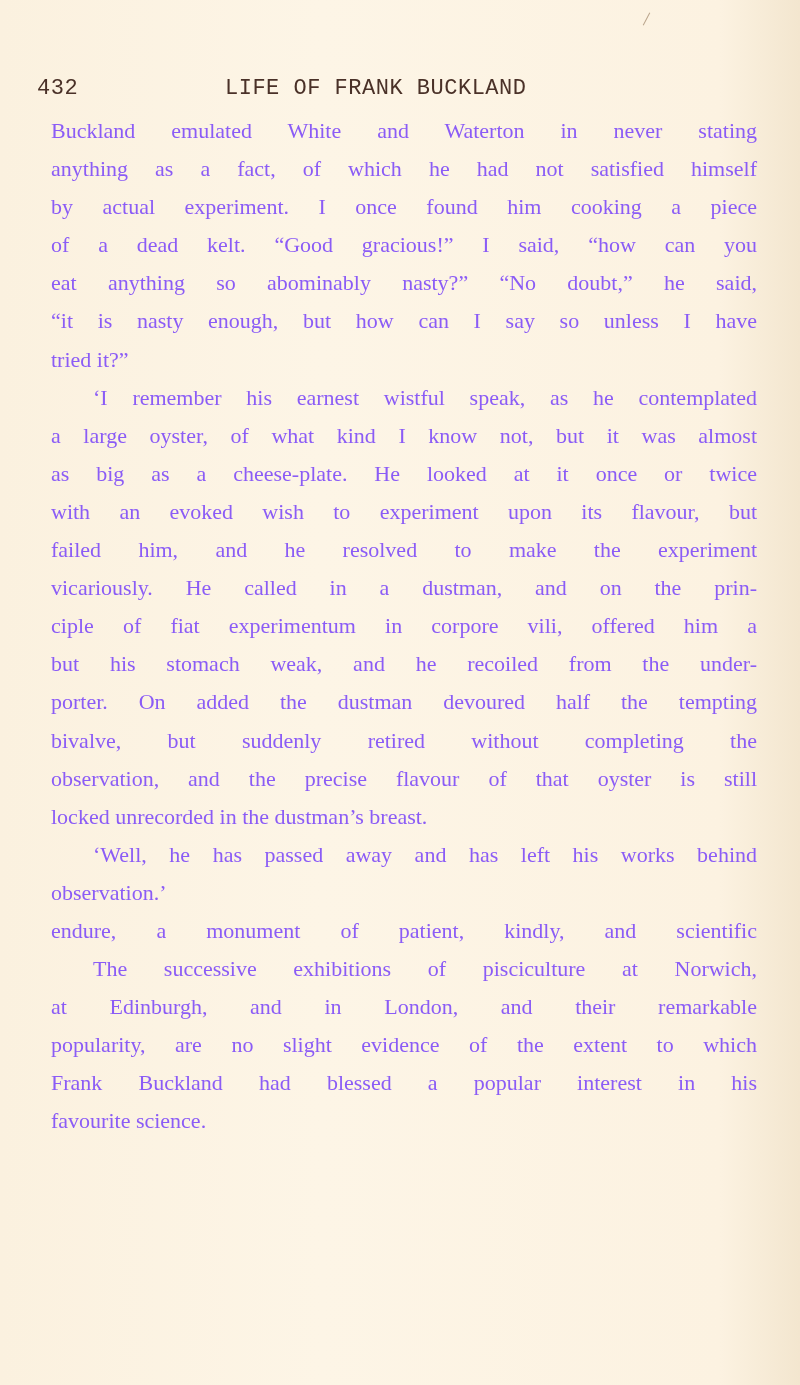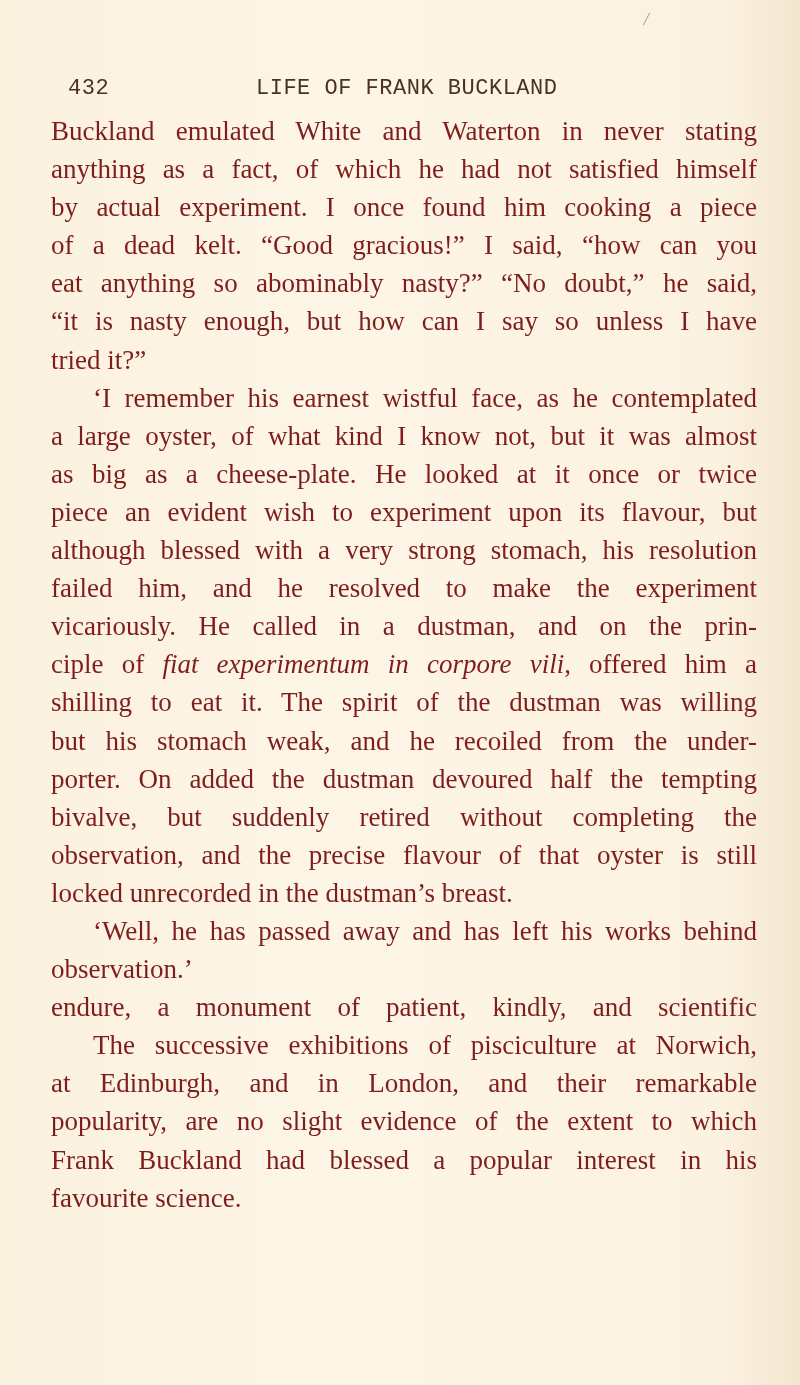--- a/index.html
+++ b/index.html
@@ -28,21 +28,21 @@
       left: 646px;
       top: 12px;
       width: 1px;
       height: 14px;
       background: #b9a48b;
       transform: rotate(28deg);
     }
     .running-head {
       position: absolute;
       top: 76px;
-      left: 68px;
+      left: 37px;
       width: 705px;
       height: 30px;
       font-family: "Liberation Mono", "DejaVu Sans Mono", monospace;
       font-size: 22px;
       letter-spacing: 0.5px;
       color: #4a3128;
     }
     .page-number {
       position: absolute;
       left: 0;
@@ -56,35 +56,34 @@
     }
     .text-block {
       position: absolute;
       left: 51px;
       top: 112px;
       width: 706px;
     }
     .line {
       height: 38.1px;
       line-height: 38.1px;
-      font-size: 27px;
+      font-size: 22px;
       white-space: nowrap;
       text-align: justify;
       text-align-last: justify;
       font-family: "Liberation Serif", "DejaVu Serif", serif;
-      color: #7f1d1d;
+      color: #8b5cf6;
     }
     .line.last {
       text-align-last: left;
     }
     .line.indent {
       padding-left: 42px;
     }
     .it {
-      font-style: italic;
     }
   </style>
 </head>
 <body>
 
 <div class="page">
   <div class="stray-mark"></div>
 
   <div class="running-head">
     <span class="page-number">432</span>
@@ -97,29 +96,27 @@
       <div class="line">Buckland emulated White and Waterton in never stating</div>
       <div class="line">anything as a fact, of which he had not satisfied himself</div>
       <div class="line">by actual experiment. I once found him cooking a piece</div>
       <div class="line">of a dead kelt. “Good gracious!” I said, “how can you</div>
       <div class="line">eat anything so abominably nasty?” “No doubt,” he said,</div>
       <div class="line">“it is nasty enough, but how can I say so unless I have</div>
       <div class="line last">tried it?”</div>
     </div>
 
     <div>
-      <div class="line indent">‘I remember his earnest wistful face, as he contemplated</div>
+      <div class="line indent">‘I remember his earnest wistful speak, as he contemplated</div>
       <div class="line">a large oyster, of what kind I know not, but it was almost</div>
       <div class="line">as big as a cheese-plate. He looked at it once or twice</div>
-      <div class="line">piece an evident wish to experiment upon its flavour, but</div>
-      <div class="line">although blessed with a very strong stomach, his resolution</div>
+      <div class="line">with an evoked wish to experiment upon its flavour, but</div>
       <div class="line">failed him, and he resolved to make the experiment</div>
       <div class="line">vicariously. He called in a dustman, and on the prin-</div>
       <div class="line"><span>ciple of </span><span class="it">fiat experimentum in corpore vili</span><span>, offered him a</span></div>
-      <div class="line">shilling to eat it. The spirit of the dustman was willing</div>
       <div class="line">but his stomach weak, and he recoiled from the under-</div>
       <div class="line">porter. On added the dustman devoured half the tempting</div>
       <div class="line">bivalve, but suddenly retired without completing the</div>
       <div class="line">observation, and the precise flavour of that oyster is still</div>
       <div class="line last">locked unrecorded in the dustman’s breast.</div>
     </div>
 
     <div>
       <div class="line indent">‘Well, he has passed away and has left his works behind</div>
       <div class="line last">observation.’</div>

